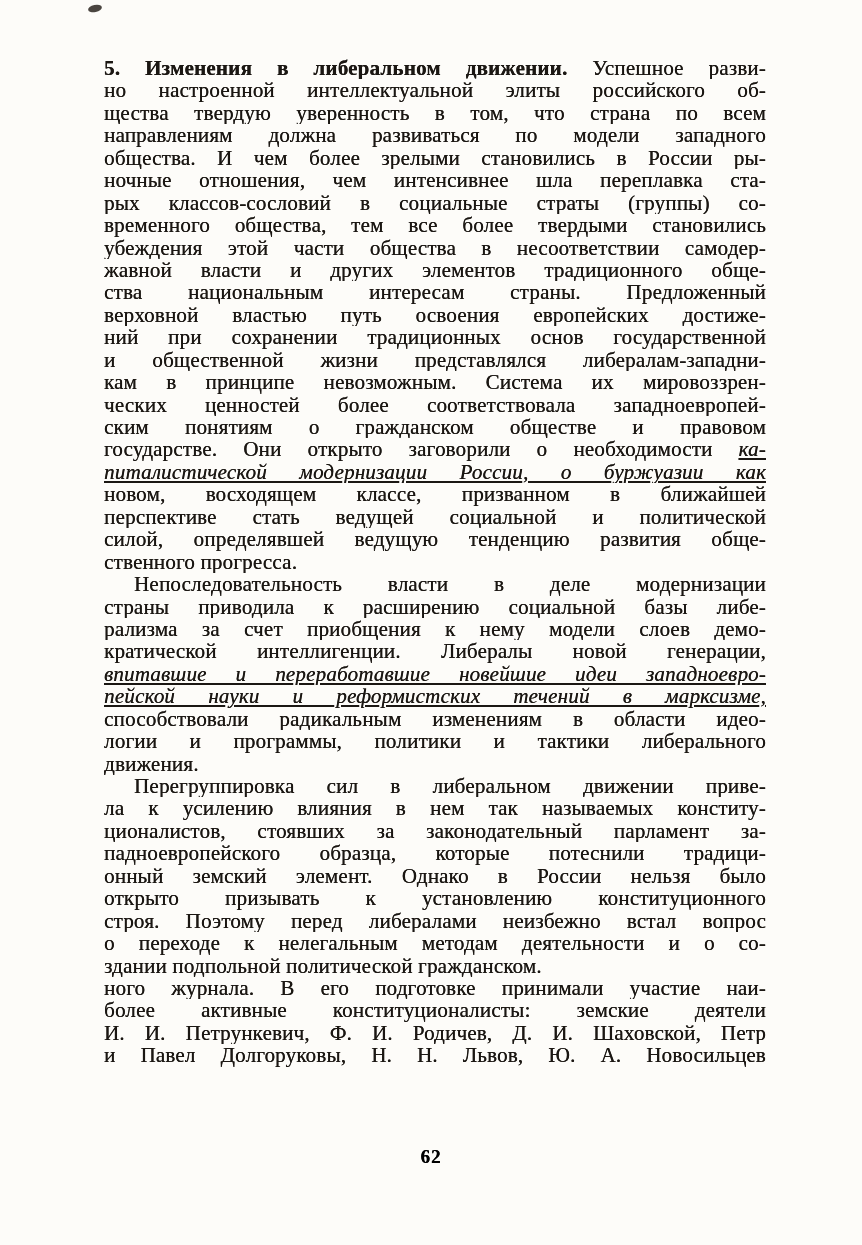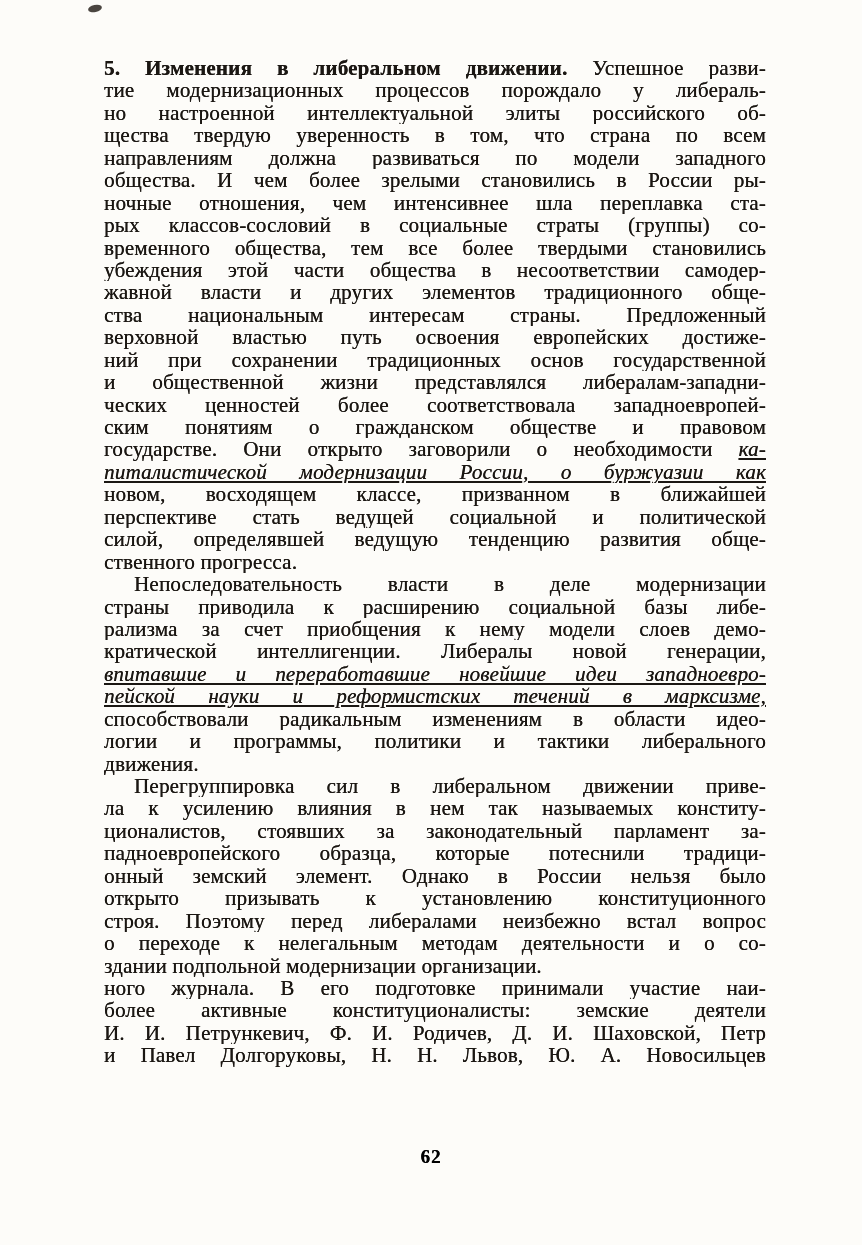--- a/index.html
+++ b/index.html
@@ -67,34 +67,34 @@
     text-shadow: 0.25px 0 0 currentColor;
   }
 </style>
 </head>
 <body>
 
 <div class="page">
   <div class="scan-speck"></div>
   <div class="text-block">
       <div class="line"><span class="run-bold">5. Изменения в либеральном движении. </span><span class="run-normal">Успешное разви-</span></div>
-      <div class="line"><span class="run-normal">тие модернизационных процессов порождало у либераль-</span></div>
       <div class="line"><span class="run-normal">но настроенной интеллектуальной элиты российского об-</span></div>
       <div class="line"><span class="run-normal">щества твердую уверенность в том, что страна по всем</span></div>
       <div class="line"><span class="run-normal">направлениям должна развиваться по модели западного</span></div>
       <div class="line"><span class="run-normal">общества. И чем более зрелыми становились в России ры-</span></div>
       <div class="line"><span class="run-normal">ночные отношения, чем интенсивнее шла переплавка ста-</span></div>
       <div class="line"><span class="run-normal">рых классов-сословий в социальные страты (группы) со-</span></div>
       <div class="line"><span class="run-normal">временного общества, тем все более твердыми становились</span></div>
       <div class="line"><span class="run-normal">убеждения этой части общества в несоответствии самодер-</span></div>
       <div class="line"><span class="run-normal">жавной власти и других элементов традиционного обще-</span></div>
       <div class="line"><span class="run-normal">ства национальным интересам страны. Предложенный</span></div>
       <div class="line"><span class="run-normal">верховной властью путь освоения европейских достиже-</span></div>
       <div class="line"><span class="run-normal">ний при сохранении традиционных основ государственной</span></div>
       <div class="line"><span class="run-normal">и общественной жизни представлялся либералам-западни-</span></div>
+      <div class="line"><span class="run-normal">кам в принципе невозможным. Система их мировоззрен-</span></div>
       <div class="line"><span class="run-normal">ческих ценностей более соответствовала западноевропей-</span></div>
       <div class="line"><span class="run-normal">ским понятиям о гражданском обществе и правовом</span></div>
       <div class="line"><span class="run-normal">государстве. Они открыто заговорили о необходимости </span><span class="run-italic">ка-</span></div>
       <div class="line"><span class="run-italic">питалистической модернизации России, о буржуазии как</span></div>
       <div class="line"><span class="run-normal">новом, восходящем классе, призванном в ближайшей</span></div>
       <div class="line"><span class="run-normal">перспективе стать ведущей социальной и политической</span></div>
       <div class="line"><span class="run-normal">силой, определявшей ведущую тенденцию развития обще-</span></div>
       <div class="line last"><span class="run-normal">ственного прогресса.</span></div>
       <div class="line indent"><span class="run-normal">Непоследовательность власти в деле модернизации</span></div>
       <div class="line"><span class="run-normal">страны приводила к расширению социальной базы либе-</span></div>
@@ -106,20 +106,20 @@
       <div class="line"><span class="run-normal">логии и программы, политики и тактики либерального</span></div>
       <div class="line last"><span class="run-normal">движения.</span></div>
       <div class="line indent"><span class="run-normal">Перегруппировка сил в либеральном движении приве-</span></div>
       <div class="line"><span class="run-normal">ла к усилению влияния в нем так называемых конститу-</span></div>
       <div class="line"><span class="run-normal">ционалистов, стоявших за законодательный парламент за-</span></div>
       <div class="line"><span class="run-normal">падноевропейского образца, которые потеснили традици-</span></div>
       <div class="line"><span class="run-normal">онный земский элемент. Однако в России нельзя было</span></div>
       <div class="line"><span class="run-normal">открыто призывать к установлению конституционного</span></div>
       <div class="line"><span class="run-normal">строя. Поэтому перед либералами неизбежно встал вопрос</span></div>
       <div class="line"><span class="run-normal">о переходе к нелегальным методам деятельности и о со-</span></div>
-      <div class="line last"><span class="run-normal">здании подпольной модернизации организации.</span></div>
+      <div class="line last"><span class="run-normal">здании подпольной политической гражданском.</span></div>
       <div class="line"><span class="run-normal">ного журнала. В его подготовке принимали участие наи-</span></div>
       <div class="line"><span class="run-normal">более активные конституционалисты: земские деятели</span></div>
       <div class="line"><span class="run-normal">И. И. Петрункевич, Ф. И. Родичев, Д. И. Шаховской, Петр</span></div>
       <div class="line"><span class="run-normal">и Павел Долгоруковы, Н. Н. Львов, Ю. А. Новосильцев</span></div>
     </div>
   <div class="page-number">62</div>
 </div>
 
 </body></html>

